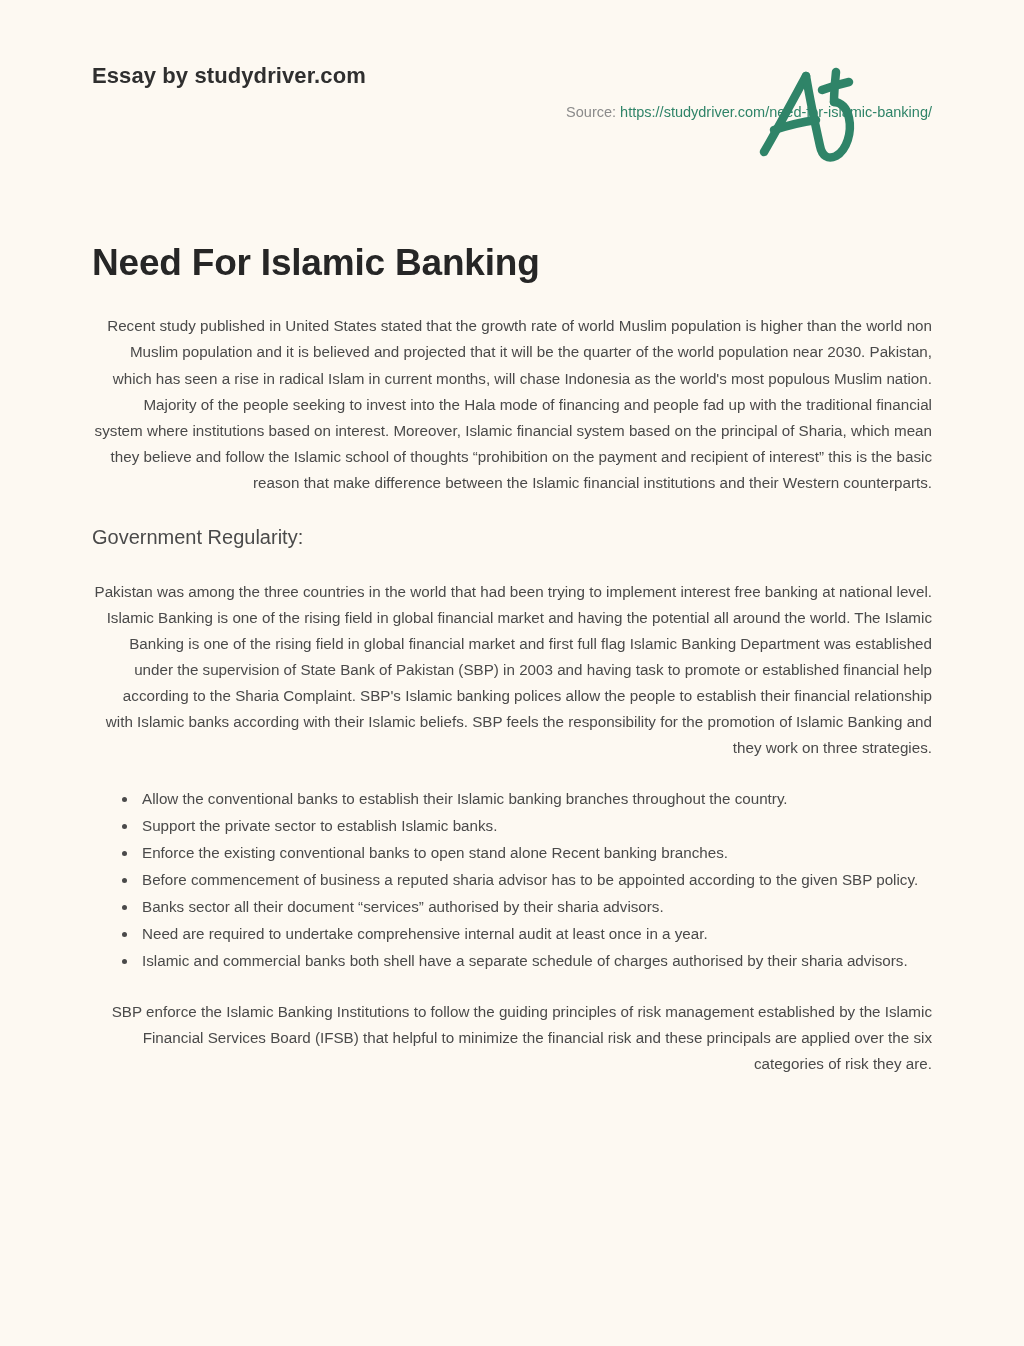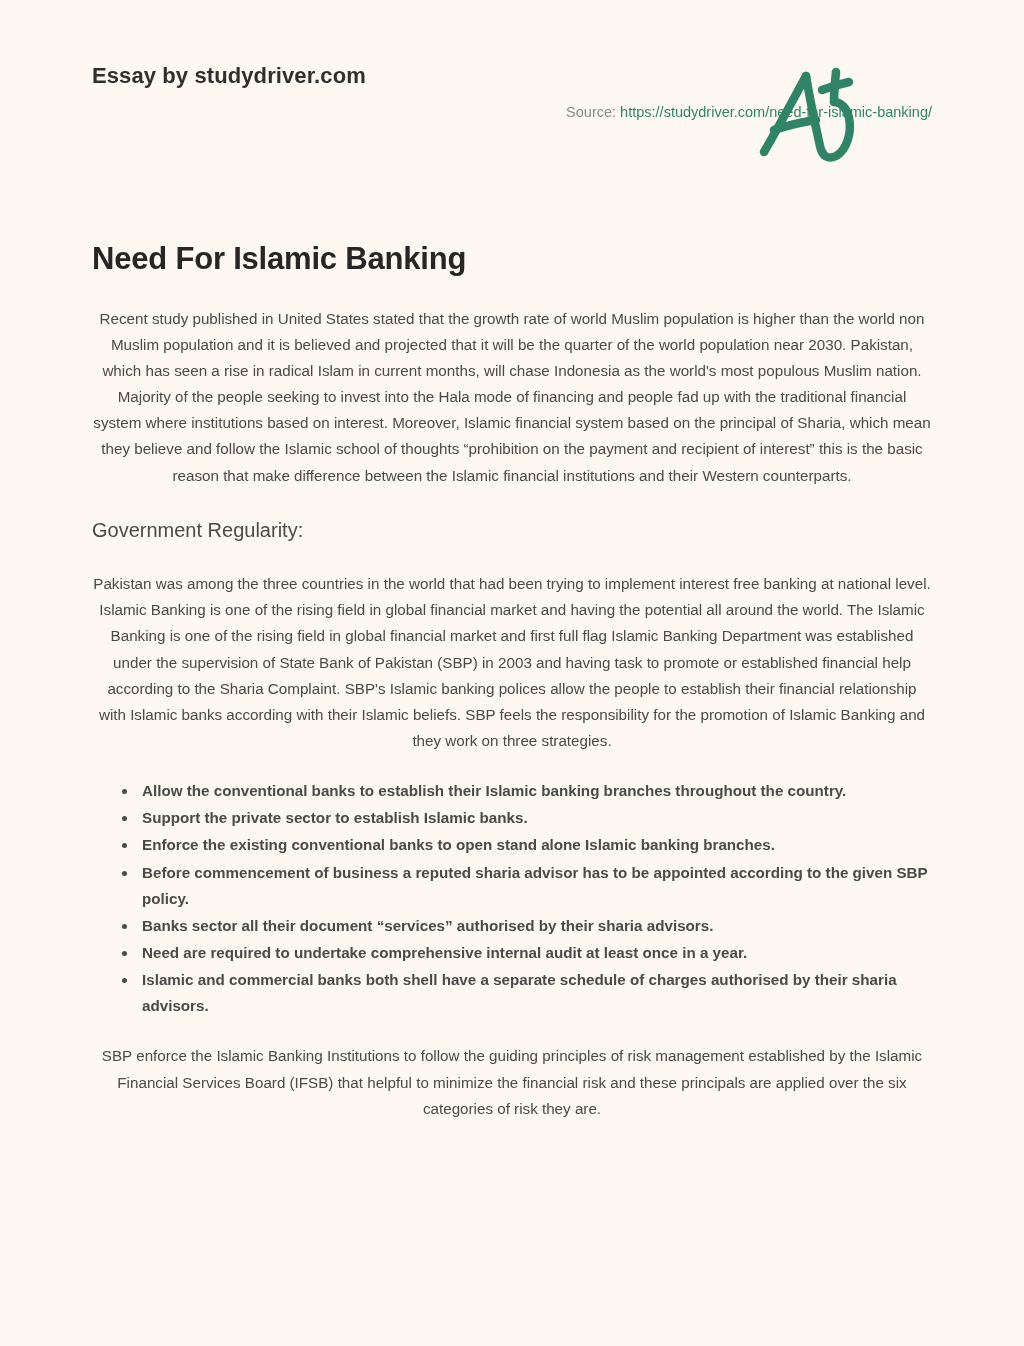--- a/index.html
+++ b/index.html
@@ -66,50 +66,49 @@
   .logo svg {
     display: block;
     width: 120px;
     height: 120px;
   }
 
   
   .doc-title {
     margin: 0;
     padding-top: 110px;
-    font-size: 31px;
+    font-size: 37px;
     font-weight: bold;
     color: #262626;
     letter-spacing: -0.2px;
     line-height: 1.25;
   }
 
   
   .content {
     padding-top: 27px;
   }
   .para {
     margin: 0 0 24px 0;
     font-size: 15.2px;
     line-height: 1.72;
     color: #4a4a4a;
-    text-align: center;
+    text-align: right;
     max-width: 840px;
   }
   .section-head {
     margin: 0 0 24px 0;
     font-size: 20px;
     line-height: 1.72;
     color: #4a4a4a;
   }
   ul.bullets {
     margin: 0 0 24px 0;
     padding-left: 46px;
     max-width: 840px;
-    font-weight: bold;
   }
   ul.bullets li {
     font-size: 15.2px;
     line-height: 1.72;
     color: #4a4a4a;
     margin: 0 0 1px 0;
     padding-left: 4px;
   }
   ul.bullets li::marker {
     color: #4a4a4a;
@@ -148,21 +147,21 @@
 
   <div class="content">
 
     <p class="para">Recent study published in United States stated that the growth rate of world Muslim population is higher than the world non Muslim population and it is believed and projected that it will be the quarter of the world population near 2030. Pakistan, which has seen a rise in radical Islam in current months, will chase Indonesia as the world's most populous Muslim nation. Majority of the people seeking to invest into the Hala mode of financing and people fad up with the traditional financial system where institutions based on interest. Moreover, Islamic financial system based on the principal of Sharia, which mean they believe and follow the Islamic school of thoughts “prohibition on the payment and recipient of interest” this is the basic reason that make difference between the Islamic financial institutions and their Western counterparts.</p>
 
     <p class="section-head">Government Regularity:</p>
     <p class="para">Pakistan was among the three countries in the world that had been trying to implement interest free banking at national level. Islamic Banking is one of the rising field in global financial market and having the potential all around the world. The Islamic Banking is one of the rising field in global financial market and first full flag Islamic Banking Department was established under the supervision of State Bank of Pakistan (SBP) in 2003 and having task to promote or established financial help according to the Sharia Complaint. SBP's Islamic banking polices allow the people to establish their financial relationship with Islamic banks according with their Islamic beliefs. SBP feels the responsibility for the promotion of Islamic Banking and they work on three strategies.</p>
     <ul class="bullets">
       <li>Allow the conventional banks to establish their Islamic banking branches throughout the country.</li>
       <li>Support the private sector to establish Islamic banks.</li>
-      <li>Enforce the existing conventional banks to open stand alone Islamic banking branches.</li>
+      <li>Enforce the existing conventional banks to open stand alone Recent banking branches.</li>
       <li>Before commencement of business a reputed sharia advisor has to be appointed according to the given SBP policy.</li>
       <li>Banks sector all their document “services” authorised by their sharia advisors.</li>
       <li>Need are required to undertake comprehensive internal audit at least once in a year.</li>
       <li>Islamic and commercial banks both shell have a separate schedule of charges authorised by their sharia advisors.</li>
     </ul>
 
     <p class="para">SBP enforce the Islamic Banking Institutions to follow the guiding principles of risk management established by the Islamic Financial Services Board (IFSB) that helpful to minimize the financial risk and these principals are applied over the six categories of risk they are.</p>
 
 
   </div>

